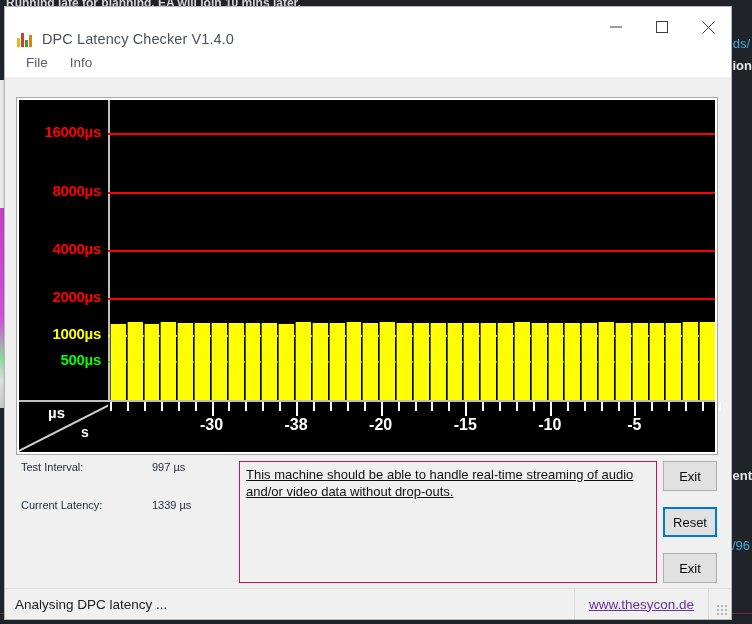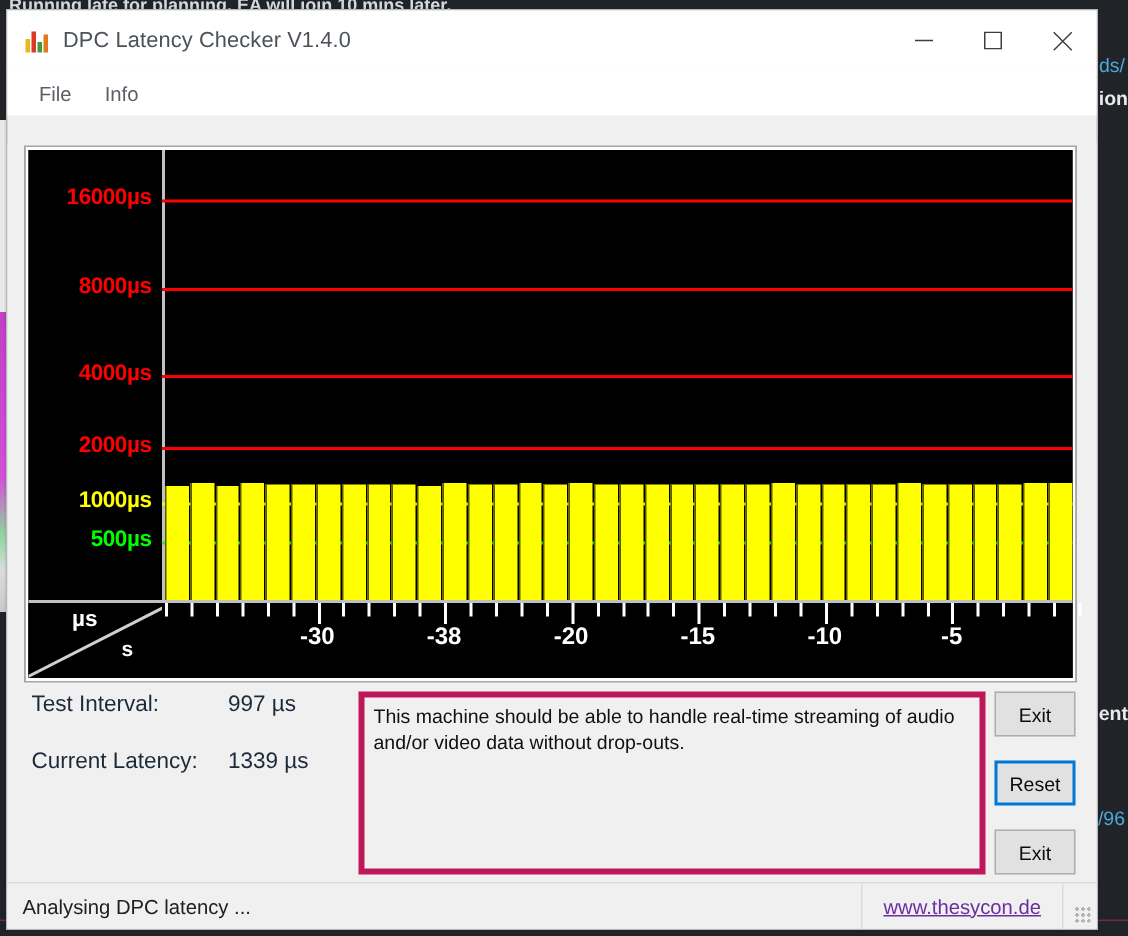--- a/index.html
+++ b/index.html
@@ -53,21 +53,21 @@
     width: 726px; height: 612px;
     background: #f0f0f0;
     border: 1px solid #b9b9b9;
     box-shadow: 0 0 0 1px rgba(0,0,0,.07);
     display: flex; flex-direction: column;
   }
 
   
   #title-bar {
     height: 40px; background: #ffffff;
-    display: flex; align-items: center;
+    display: flex; align-items: flex-end;
     flex: 0 0 auto;
   }
   #app-icon {
     width: 16px; height: 16px; margin-left: 12px; margin-right: 9px;
     display: flex; align-items: flex-end; gap: 1px;
   }
   #app-icon i { display: block; width: 3px; border-radius: 0; }
   #app-icon i:nth-child(1){ height: 9px;  background:#e8b91c; }
   #app-icon i:nth-child(2){ height: 14px; background:#d93a2b; }
   #app-icon i:nth-child(3){ height: 7px;  background:#3f9b3f; }
@@ -178,30 +178,31 @@
   #unit-box .u-s {
     position: absolute; left: 62px; top: 22px;
     font-size: 14px; font-weight: bold; color: #ffffff;
   }
 
   
   #info-row {
     position: absolute; left: 12px; top: 366px; right: 12px; height: 125px;
   }
   #stats { position: absolute; left: 0; top: 0; width: 218px; }
-  .stat { position: relative; height: 38px; font-size: 15px; color: #1c2a3a; }
+  .stat { position: relative; height: 38px; font-size: 11px; color: #1c2a3a; }
   .stat .k { position: absolute; left: 4px; top: 0; }
   .stat .v { position: absolute; left: 135px; top: 0; }
 
   #message-box {
     position: absolute; left: 222px; top: 0; width: 418px; height: 122px;
-    background: #f0f0f0; border: 4px solid #be185d;
+    background: #f0f0f0; border: 1px solid #be185d;
     box-sizing: border-box;
     font-size: 13px; color: #101010; line-height: 1.30;
     padding: 5px 6px;
+    text-decoration: underline;
   }
 
   #buttons {
     position: absolute; right: 0; top: 0; width: 56px;
   }
   .btn {
     width: 54px; height: 30px; margin-bottom: 16px;
     background: #e1e1e1; border: 1px solid #adadad;
     font-size: 13px; color: #0b0b0b;
     display: flex; align-items: center; justify-content: center;

